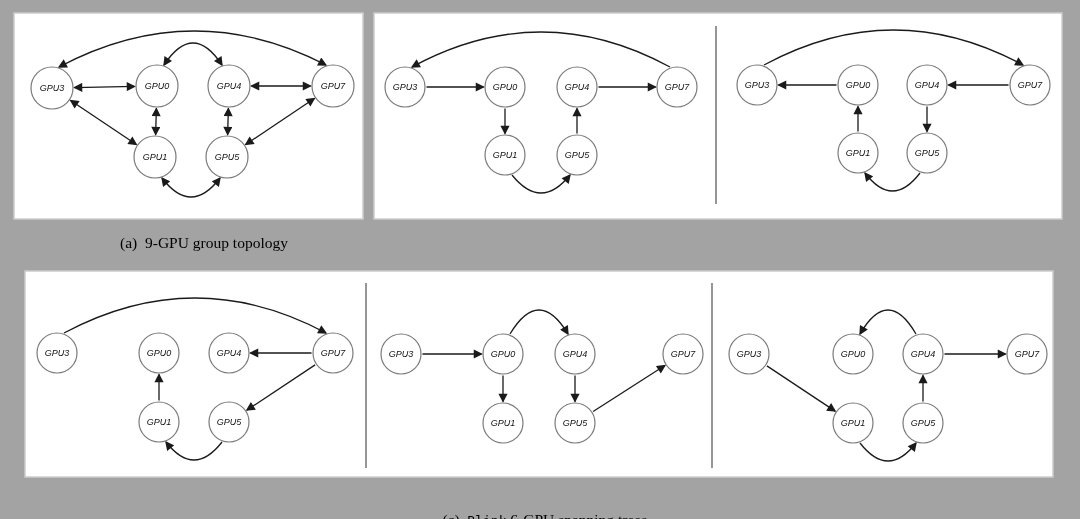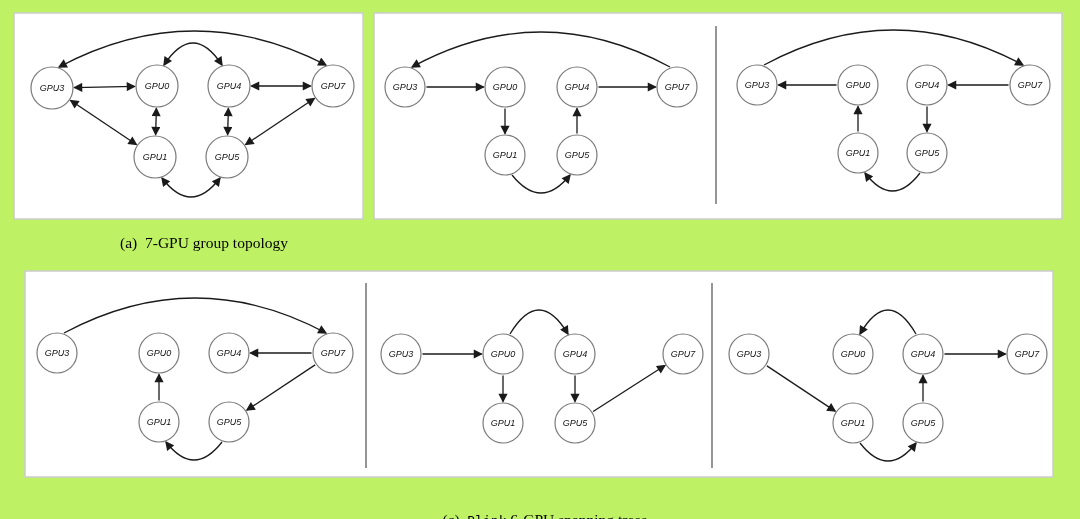--- a/index.html
+++ b/index.html
@@ -1,20 +1,20 @@
 <!DOCTYPE html>
 <html><head>
 <meta charset="utf-8">
 <style>
   html,body{margin:0;padding:0;background:#ffffff;}
   .page{
     position:relative;
     width:1080px;
     height:519px;
-    background:#bef264;
+    background:#a3a3a3;
     overflow:hidden;
     font-family:"Liberation Serif", serif;
   }
   .page svg{position:absolute;top:0;left:0;}
   .caption{
     position:absolute;
     transform:translateX(-50%);
     font-size:15.5px;
     line-height:18px;
     color:#000000;
@@ -231,19 +231,19 @@
           <circle cx="853" cy="423" r="20" fill="#ffffff" stroke="#7a7a7a" stroke-width="1.2"></circle>
           <text x="853" y="426" text-anchor="middle" font-size="9" font-style="italic" font-family="&quot;Liberation Sans&quot;, sans-serif" fill="#111111">GPU1</text>
         </g>
         <g>
           <circle cx="923" cy="423" r="20" fill="#ffffff" stroke="#7a7a7a" stroke-width="1.2"></circle>
           <text x="923" y="426" text-anchor="middle" font-size="9" font-style="italic" font-family="&quot;Liberation Sans&quot;, sans-serif" fill="#111111">GPU5</text>
         </g>
       </g>
     </svg>
 
-  <div class="caption" style="left:204px; top:234px;">(a)  7-GPU group topology</div>
+  <div class="caption" style="left:204px; top:234px;">(a)  9-GPU group topology</div>
 
 
   <div class="caption" style="left:539px; top:493px;">
     <span>(c)  </span><span class="mono">Blink</span><span> 6-GPU spanning trees.</span>
   </div>
 </div>
 
 </body></html>

